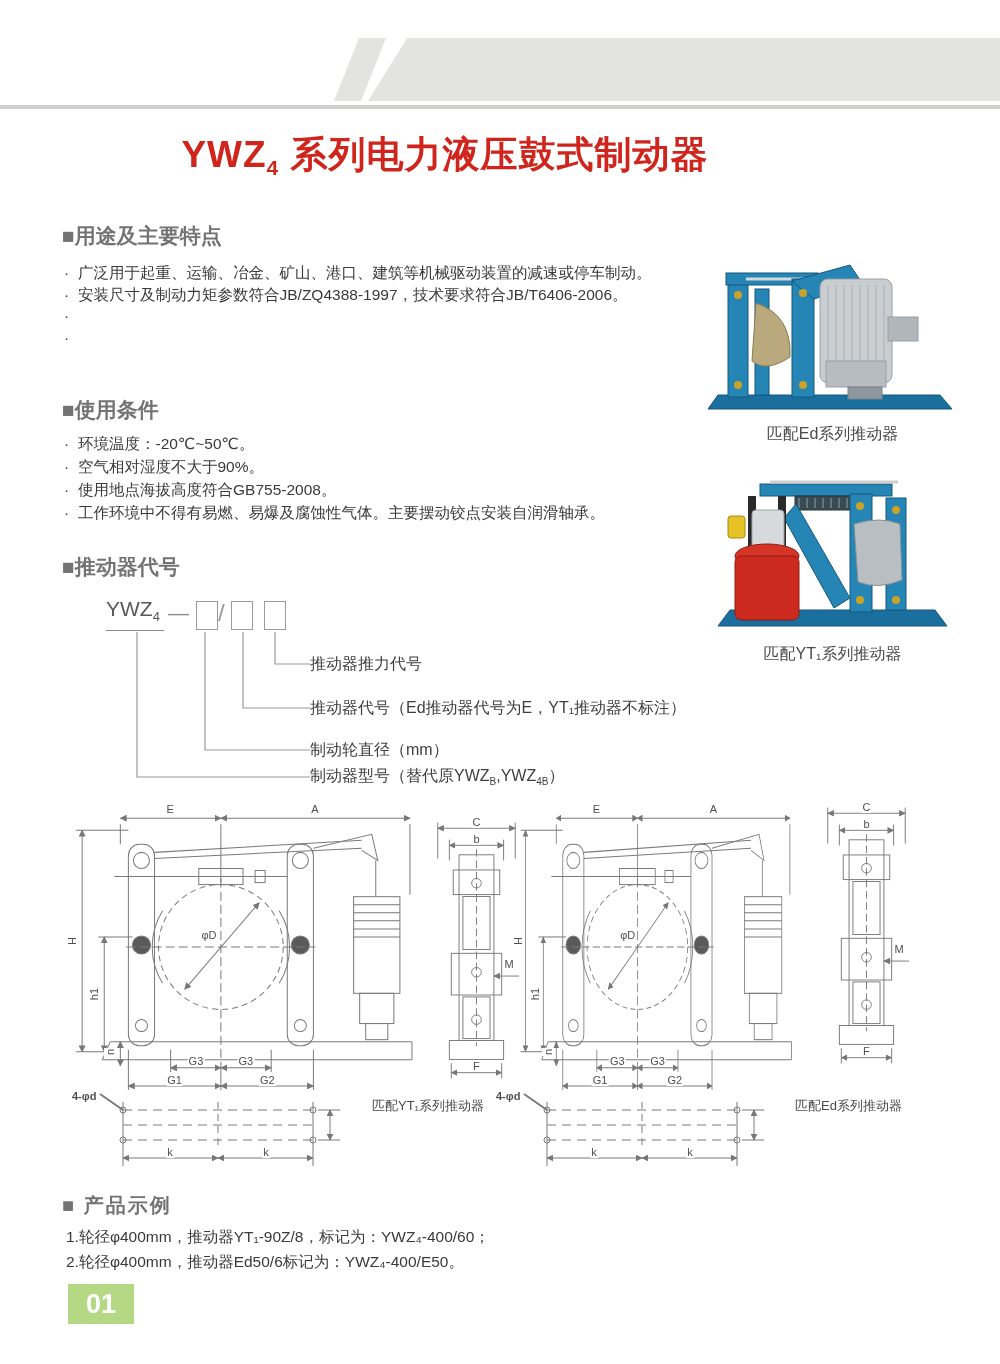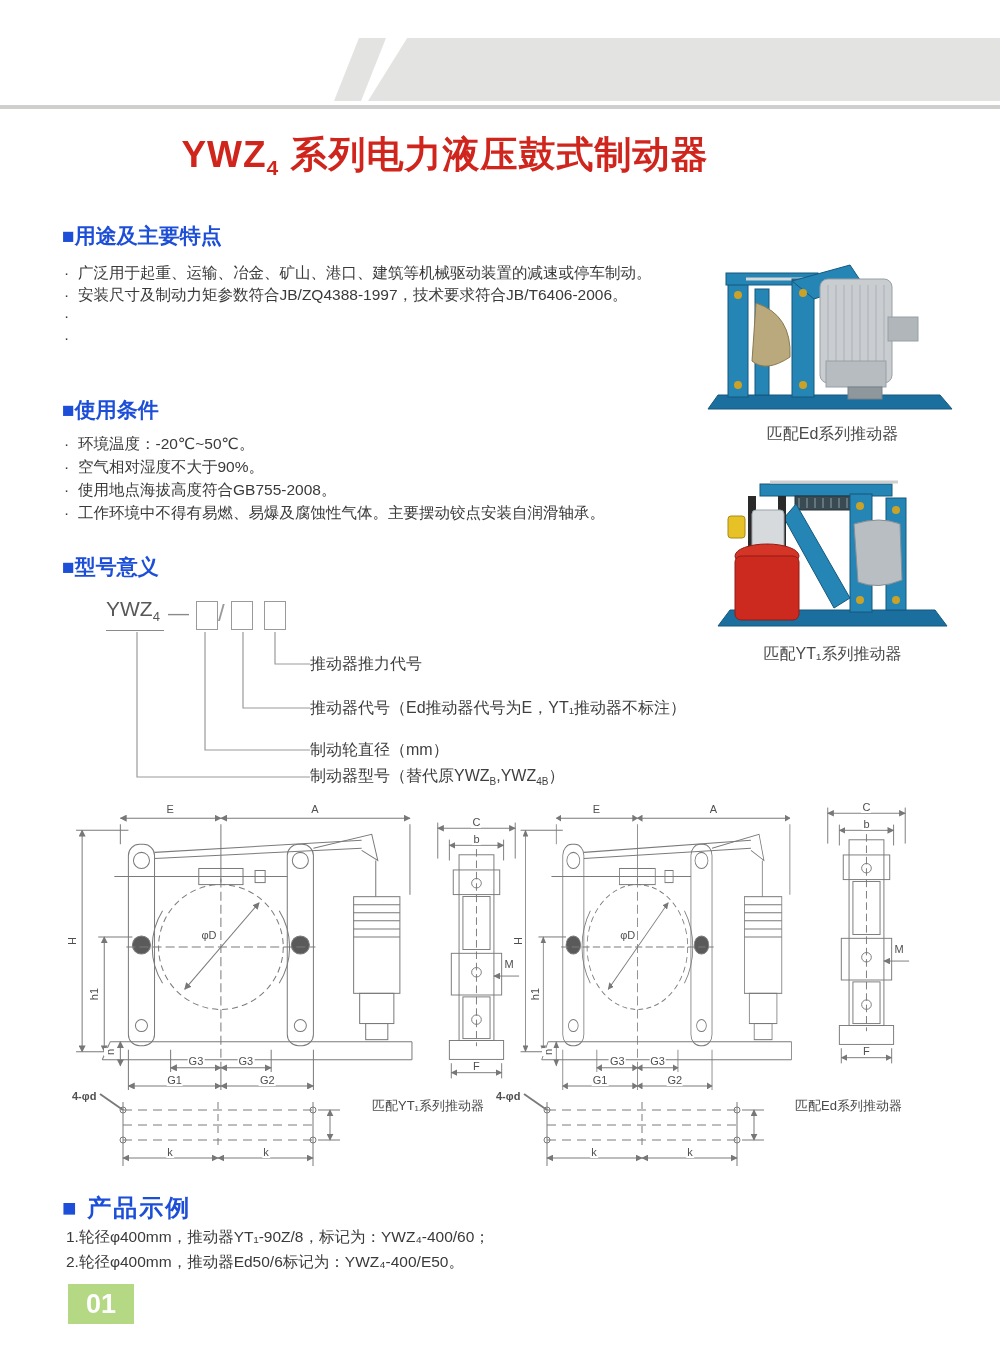--- a/index.html
+++ b/index.html
@@ -16,21 +16,21 @@
   .stripe-large{position:absolute;left:368px;top:38px;width:632px;height:63px;background:#e3e3e1;
                 clip-path:polygon(6.2% 0,100% 0,100% 100%,0 100%);}
   .banner-underline{position:absolute;left:0;top:105px;width:1000px;height:4px;background:#cfcfcd;}
 
   
   .page-title{position:absolute;left:90px;top:130px;width:710px;text-align:center;
               font-size:37px;font-weight:bold;color:#cf251c;letter-spacing:1px;}
   .page-title sub{font-size:21px;}
 
   
-  .sec-heading{position:absolute;left:62px;font-size:21px;font-weight:bold;color:#1d4ed8;}
+  .sec-heading{position:absolute;left:62px;font-size:21px;font-weight:bold;color:#737373;}
   .bullet-list{position:absolute;left:64px;}
   .bullet-row{display:flex;align-items:flex-start;}
   .bullet-mark{width:14px;flex:0 0 14px;color:#3a3a3a;}
   .b-feat{top:262px;width:640px;font-size:15.5px;line-height:21.5px;}
   .b-cond{top:432px;width:640px;font-size:15.5px;line-height:23px;}
 
   
   .ywz-code{position:absolute;left:106px;top:597px;font-size:21px;color:#585858;
             border-bottom:1.5px solid #8a8a8a;padding:0 4px 6px 0;}
   .ywz-code sub{font-size:13px;}
@@ -60,21 +60,21 @@
   .mt1{left:68px;top:1088px;width:300px;height:90px;}
   .mt2{left:492px;top:1088px;width:300px;height:90px;}
   .dim{position:absolute;font-size:11px;color:#4f4f4f;background:#fff;padding:0 1px;
        transform:translate(-50%,-50%);white-space:nowrap;}
   .dim.rot{transform:translate(-50%,-50%) rotate(-90deg);}
   .dim.corner{transform:none;font-weight:bold;}
   .d-cap{position:absolute;font-size:13px;color:#4a4a4a;white-space:nowrap;}
   .dc1{left:372px;top:1097px;} .dc2{left:795px;top:1097px;}
 
   
-  .ex-head{top:1192px;font-size:24px;letter-spacing:2px;}
+  .ex-head{top:1192px;font-size:20px;letter-spacing:2px;}
   .ex-list{position:absolute;left:66px;top:1224px;font-size:15.5px;line-height:25px;color:#3a3a3a;}
 
   
   .page-num{position:absolute;left:68px;top:1284px;width:66px;height:40px;background:#b4d884;
             color:#ffffff;font-size:27px;font-weight:bold;text-align:center;line-height:40px;}
 </style>
 </head>
 <body>
 
 <svg width="0" height="0" style="position:absolute" aria-hidden="true">
@@ -224,21 +224,21 @@
     <div class="bullet-row">
         <span class="bullet-mark">·</span>
         <span>使用地点海拔高度符合GB755-2008。</span>
       </div>
     <div class="bullet-row">
         <span class="bullet-mark">·</span>
         <span>工作环境中不得有易燃、易爆及腐蚀性气体。主要摆动铰点安装自润滑轴承。</span>
       </div>
   </div>
 
-  <div class="sec-heading" style="top:553px">■型号意义</div>
+  <div class="sec-heading" style="top:553px">■推动器代号</div>
   <div class="ywz-code"><span>YWZ</span><sub>4</sub></div>
   <span class="m-dash">—</span>
   <span class="mbox mb1"></span>
   <span class="m-slash">/</span>
   <span class="mbox mb2"></span>
   <span class="mbox mb3"></span>
   <svg class="m-lines" width="460" height="160">
     <g stroke="#9a9a9a" fill="none" stroke-width="1.2">
       <path d="M37,0 V145 H210"></path>
       <path d="M105,0 V118 H210"></path>

